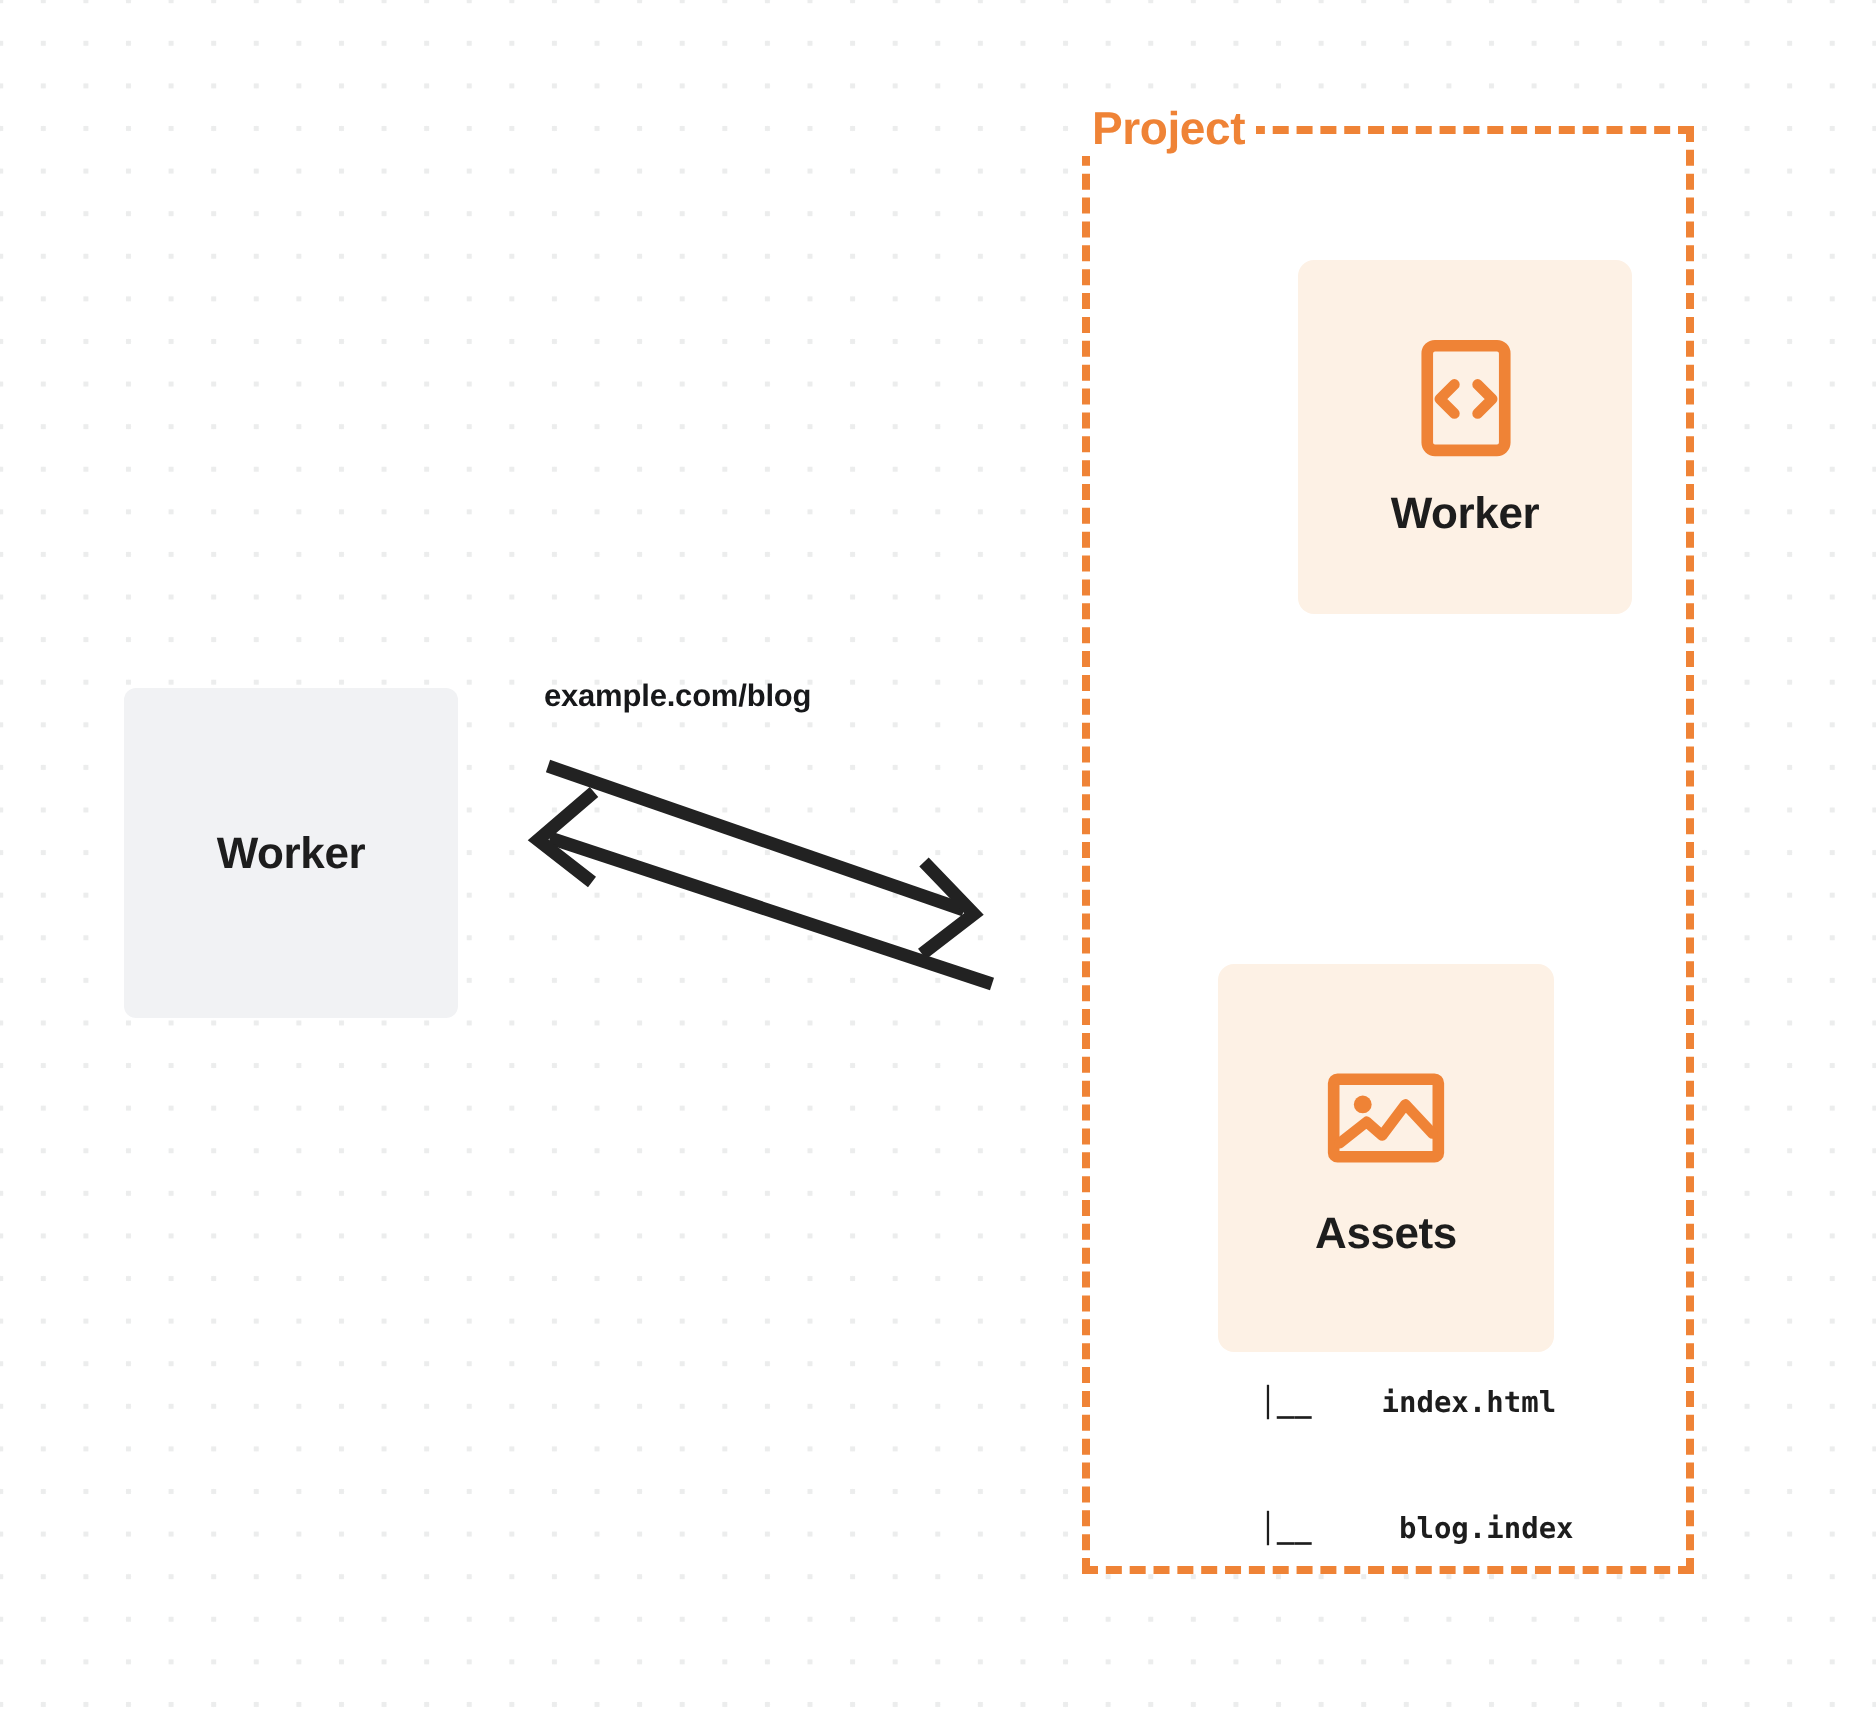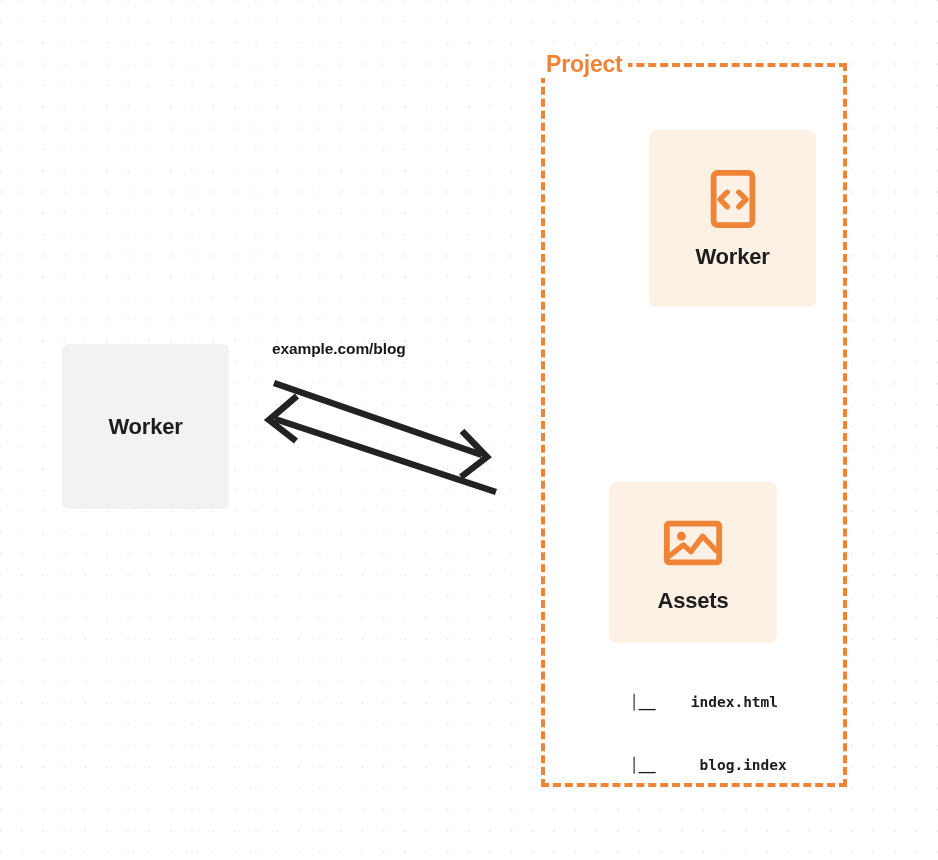--- a/index.html
+++ b/index.html
@@ -110,21 +110,21 @@
     left: 613px;
     top: 130px;
     width: 167px;
     height: 177px;
     margin-left: 36px;
   }
   .assets-card {
     left: 609px;
     top: 482px;
     width: 168px;
-    height: 161px;
+    height: 194px;
   }
   .service-icon {
     width: 62px;
     height: 62px;
     display: block;
     margin-bottom: 14px;
   }
   .service-label {
     font-size: 22px;
     font-weight: 700;

